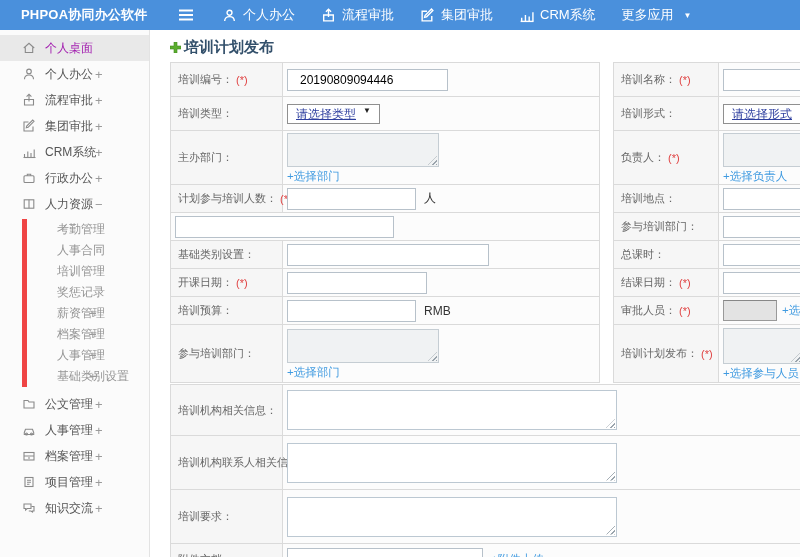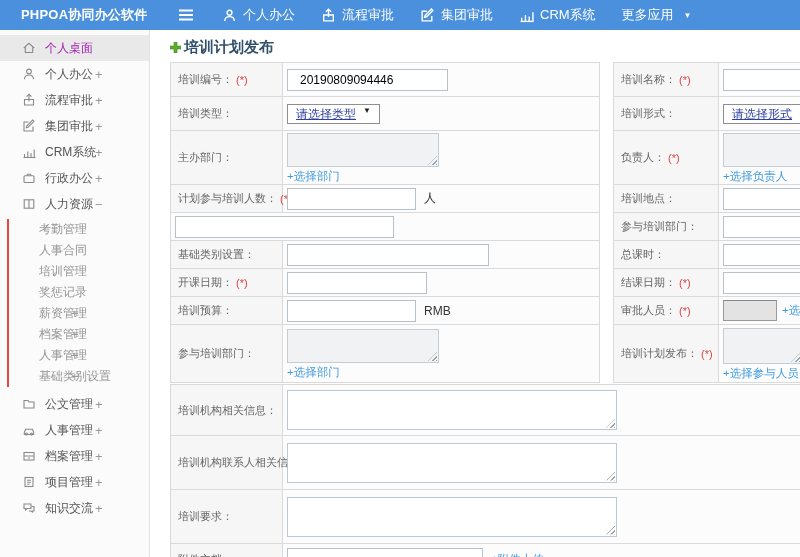--- a/index.html
+++ b/index.html
@@ -15,21 +15,21 @@
   .hnav .nav-item{display:flex;align-items:center;gap:6px;color:#fff;font-size:13px;padding:0 13px;height:30px;text-decoration:none;cursor:pointer}
   .hnav .ic{width:15px;height:15px;stroke:#fff;fill:none;stroke-width:1.3}
   .caret{font-size:8px;margin-left:4px;color:#fff}
 
   
   .sb{position:absolute;left:0;top:30px;bottom:0;width:150px;background:#fbfbfb;border-right:1px solid #e3e3e3;padding-top:5px;box-sizing:border-box;font-size:12px;color:#555}
   .side-item{position:relative;height:26px;display:flex;align-items:center;padding-left:22px;cursor:pointer}
   .side-item.active{background:#e9e9e9;color:#a21caf}
   .side-item .ic{width:14px;height:14px;stroke:#8a8a8a;fill:none;stroke-width:1.1;margin-right:9px;flex:none}
   .side-item .exp{position:absolute;left:95px;color:#9a9a9a;font-size:13px}
-  .sub{margin:2px 0 4px 7px;border-left:2px solid #ef4444}
+  .sub{margin:2px 0 4px 22px;border-left:5px solid #ef4444}
   .side-sub{position:relative;height:21px;display:flex;align-items:center;padding-left:30px;color:#949494;cursor:pointer}
   .side-sub .exp{position:absolute;left:62px;color:#9a9a9a;font-size:13px}
 
   
   .main{position:absolute;left:150px;top:30px;right:0;bottom:0;background:#fff;padding:8px 0 0 20px;box-sizing:border-box}
   .title-row{display:flex;align-items:center;height:18px;margin-bottom:6px}
   .plus-ic{margin-right:3px;display:flex}
   .page-title{font-size:15px;font-weight:bold;color:#33506b;margin:0}
 
   

